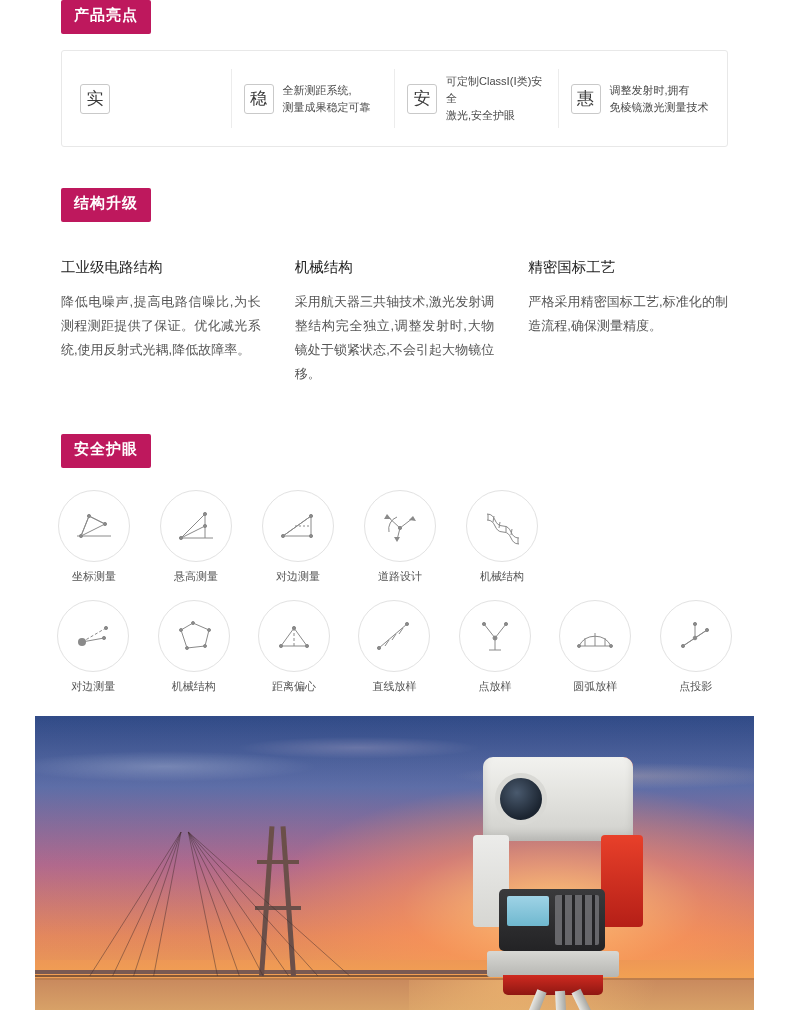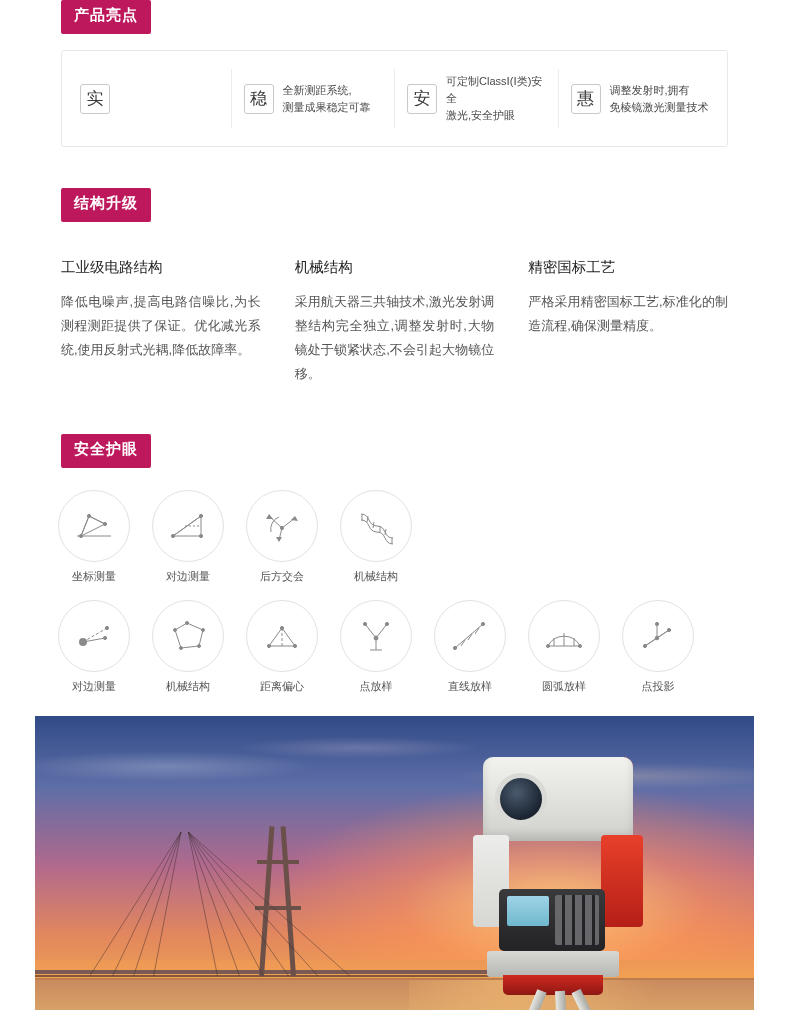--- a/index.html
+++ b/index.html
@@ -82,21 +82,21 @@
     text-align: justify;
   }
 
   
   .prog-wrap {
     margin: 22px 55px 0 55px;
   }
   .prog-row {
     display: flex;
     justify-content: flex-start;
-    gap: 16px;
+    gap: 24px;
     margin-bottom: 16px;
   }
   .prog-item {
     width: 78px;
     display: flex;
     flex-direction: column;
     align-items: center;
   }
   .prog-circle {
     width: 72px; height: 72px;
@@ -296,20 +296,36 @@
                 <path d="M18 10 L10 30 L34 18 Z"></path>
                 <circle cx="18" cy="10" r="1.6" fill="#8a8a8a"></circle>
                 <circle cx="34" cy="18" r="1.6" fill="#8a8a8a"></circle>
                 <circle cx="10" cy="30" r="1.6" fill="#8a8a8a"></circle>
               </g>
             </svg>
         </div>
         <div class="prog-label">坐标测量</div>
       </div>
 
+      <div class="prog-item">
+        <div class="prog-circle">
+          <svg width="46" height="40" viewBox="0 0 46 40">
+              <g fill="none" stroke="#8a8a8a" stroke-width="1">
+                <path d="M6 32 L40 32"></path>
+                <path d="M8 32 L32 8"></path>
+                <path d="M32 8 L32 32"></path>
+                <path d="M8 32 L32 20"></path>
+                <circle cx="32" cy="8" r="1.6" fill="#8a8a8a"></circle>
+                <circle cx="32" cy="20" r="1.6" fill="#8a8a8a"></circle>
+                <circle cx="8" cy="32" r="1.6" fill="#8a8a8a"></circle>
+              </g>
+            </svg>
+        </div>
+        <div class="prog-label">悬高测量</div>
+      </div>
 
 
       <div class="prog-item">
         <div class="prog-circle">
           <svg width="46" height="40" viewBox="0 0 46 40">
               <g fill="none" stroke="#8a8a8a" stroke-width="1">
                 <path d="M8 30 L36 30 L36 10 Z"></path>
                 <path d="M8 30 L36 10"></path>
                 <path d="M20 20 L36 20" stroke-dasharray="2 2"></path>
                 <circle cx="8" cy="30" r="1.6" fill="#8a8a8a"></circle>
@@ -329,21 +345,21 @@
                 <path d="M23 22 L36 12"></path>
                 <path d="M23 22 L20 34"></path>
                 <path d="M12 26 A13 13 0 0 1 20 11"></path>
                 <polygon points="10,8 14,13 7,13" fill="#8a8a8a" stroke="none"></polygon>
                 <polygon points="36,10 39,15 32,14" fill="#8a8a8a" stroke="none"></polygon>
                 <polygon points="20,36 23,31 17,31" fill="#8a8a8a" stroke="none"></polygon>
                 <circle cx="23" cy="22" r="1.6" fill="#8a8a8a"></circle>
               </g>
             </svg>
         </div>
-        <div class="prog-label">后方交会</div>
+        <div class="prog-label">道路设计</div>
       </div>
 
       <div class="prog-item">
         <div class="prog-circle">
           <svg width="46" height="40" viewBox="0 0 46 40">
               <g fill="none" stroke="#8a8a8a" stroke-width="1">
                 <path d="M8 8 C18 8 14 20 24 20 C34 20 30 32 40 32"></path>
                 <path d="M8 14 C18 14 14 26 24 26 C34 26 30 38 40 38"></path>
                 <path d="M9 8 L9 14 M15 10 L14 16 M21 16 L20 22 M27 20 L27 26 M33 23 L32 29 M39 32 L39 38"></path>
               </g>
@@ -400,46 +416,46 @@
               </g>
             </svg>
         </div>
         <div class="prog-label">距离偏心</div>
       </div>
 
       <div class="prog-item">
         <div class="prog-circle">
           <svg width="46" height="40" viewBox="0 0 46 40">
               <g fill="none" stroke="#8a8a8a" stroke-width="1">
+                <path d="M8 32 L36 8"></path>
+                <path d="M14 30 L18 24"></path>
+                <path d="M21 24 L25 18"></path>
+                <path d="M28 18 L32 12"></path>
+                <circle cx="8" cy="32" r="1.6" fill="#8a8a8a"></circle>
+                <circle cx="36" cy="8" r="1.6" fill="#8a8a8a"></circle>
+              </g>
+            </svg>
+        </div>
+        <div class="prog-label">直线放样</div>
+      </div>
+
+      <div class="prog-item">
+        <div class="prog-circle">
+          <svg width="46" height="40" viewBox="0 0 46 40">
+              <g fill="none" stroke="#8a8a8a" stroke-width="1">
                 <path d="M12 8 L23 22 L34 8"></path>
                 <path d="M23 22 L23 34"></path>
                 <path d="M17 34 L29 34"></path>
                 <circle cx="12" cy="8" r="1.6" fill="#8a8a8a"></circle>
                 <circle cx="34" cy="8" r="1.6" fill="#8a8a8a"></circle>
                 <circle cx="23" cy="22" r="2" fill="#8a8a8a"></circle>
               </g>
             </svg>
         </div>
         <div class="prog-label">点放样</div>
-      </div>
-
-      <div class="prog-item">
-        <div class="prog-circle">
-          <svg width="46" height="40" viewBox="0 0 46 40">
-              <g fill="none" stroke="#8a8a8a" stroke-width="1">
-                <path d="M8 32 L36 8"></path>
-                <path d="M14 30 L18 24"></path>
-                <path d="M21 24 L25 18"></path>
-                <path d="M28 18 L32 12"></path>
-                <circle cx="8" cy="32" r="1.6" fill="#8a8a8a"></circle>
-                <circle cx="36" cy="8" r="1.6" fill="#8a8a8a"></circle>
-              </g>
-            </svg>
-        </div>
-        <div class="prog-label">直线放样</div>
       </div>
 
       <div class="prog-item">
         <div class="prog-circle">
           <svg width="46" height="40" viewBox="0 0 46 40">
               <g fill="none" stroke="#8a8a8a" stroke-width="1">
                 <path d="M7 30 A18 18 0 0 1 39 30"></path>
                 <path d="M7 30 L39 30"></path>
                 <path d="M13 22 L13 30 M23 17 L23 30 M33 22 L33 30"></path>
                 <circle cx="7" cy="30" r="1.5" fill="#8a8a8a"></circle>

